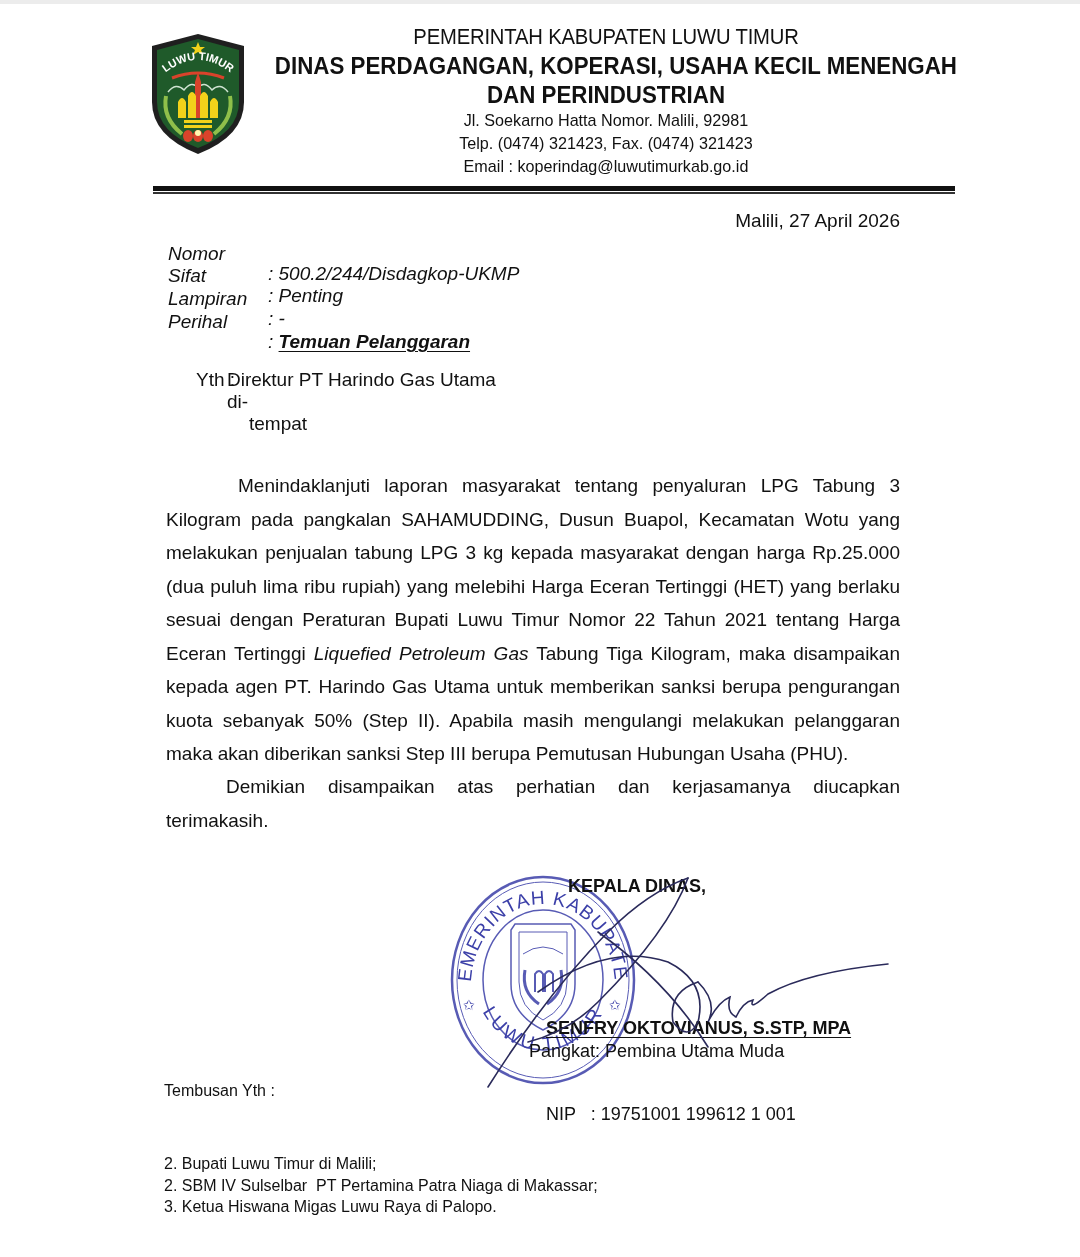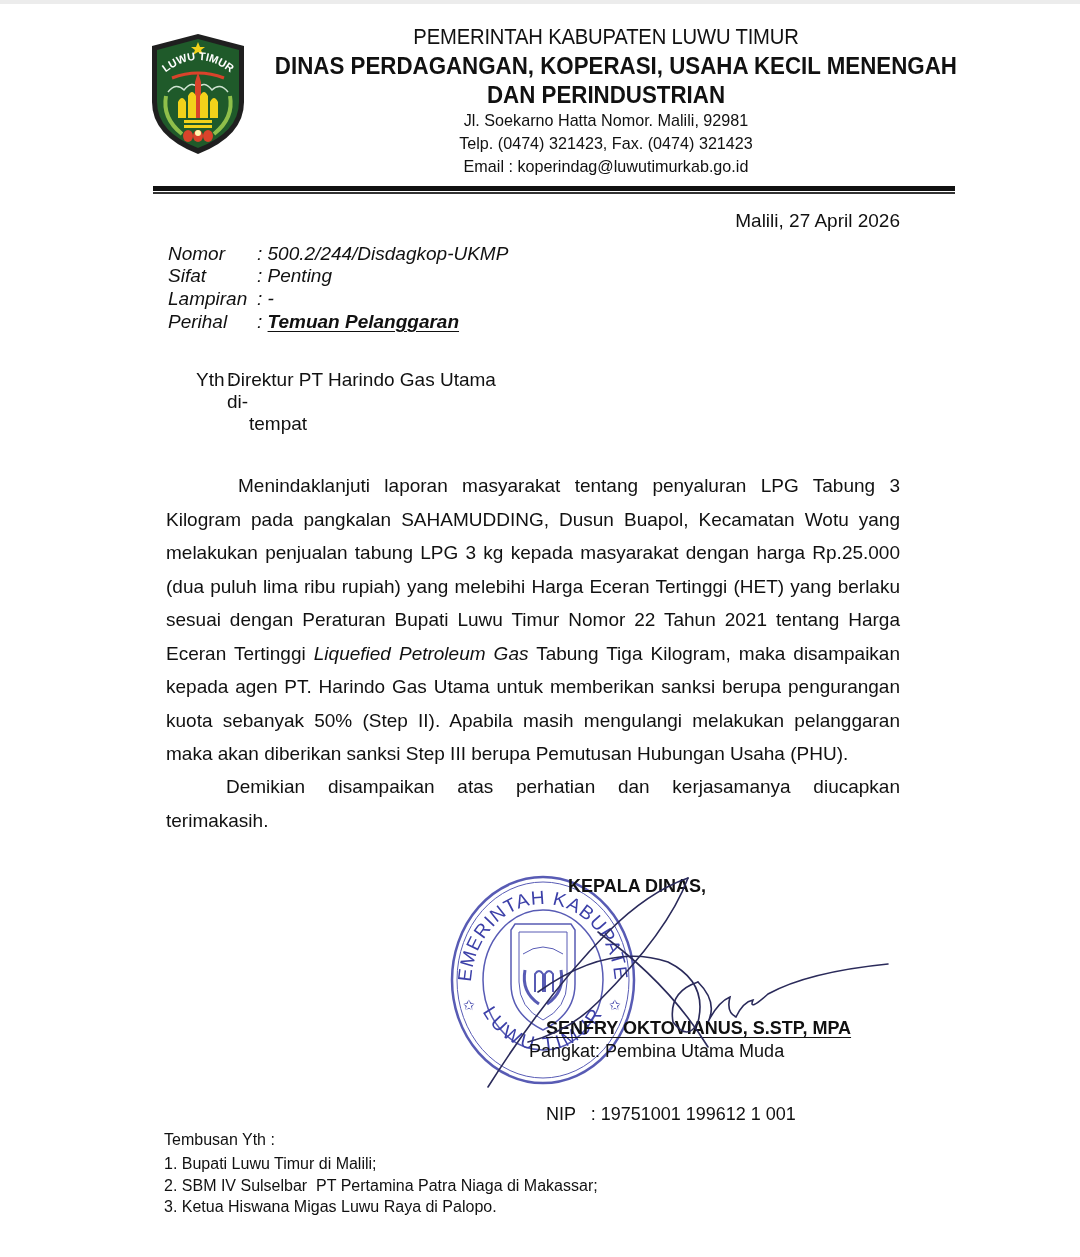--- a/index.html
+++ b/index.html
@@ -12,21 +12,21 @@
     .logo { position: absolute; left: 148px; top: 32px; width: 100px; height: 124px; }
     .kop-line1 { left: 256px; width: 700px; top: 24px; text-align: center; font-size: 22px; letter-spacing: -0.2px; transform: scaleX(0.92); transform-origin: center; }
     .kop-line2 { left: 250px; width: 710px; top: 52px; text-align: center; font-size: 24px; font-weight: bold; transform: scaleX(0.93); transform-origin: center; }
     .kop-line3 { left: 256px; width: 700px; top: 81px; text-align: center; font-size: 24px; font-weight: bold; transform: scaleX(0.93); transform-origin: center; }
     .kop-small { left: 256px; width: 700px; text-align: center; font-size: 17px; transform: scaleX(0.95); transform-origin: center; }
     .rule-thick { position: absolute; left: 153px; top: 186px; width: 802px; height: 5px; background: #111; }
     .rule-thin { position: absolute; left: 153px; top: 192px; width: 802px; height: 2px; background: #333; }
     .date { right: 180px; top: 210px; font-size: 19px; }
     .meta { font-size: 19px; font-style: italic; }
     .meta-label { left: 168px; }
-    .meta-value { left: 257px; }
+    .meta-value { left: 268px; margin-top: 20px; }
     .underline-bold { font-weight: bold; text-decoration: underline; text-underline-offset: 3px; }
     .yth { font-size: 19px; }
     .para {
       position: absolute; left: 166px; width: 734px; font-size: 19px; line-height: 33.5px;
       text-align: justify; text-align-last: left; font-family: "Liberation Sans", sans-serif;
     }
     .para .indent { display: inline-block; width: 72px; }
     .para i { }
     .sig { font-family: "Liberation Sans", sans-serif; font-size: 18px; }
     .stamp { position: absolute; left: 449px; top: 874px; width: 188px; height: 212px; }
@@ -122,17 +122,17 @@
   <g fill="none" stroke="#2a2a5a" stroke-width="1.6" stroke-linecap="round">
     <path d="M20 215 Q80 120 140 60 Q180 20 220 6"></path>
     <path d="M220 6 Q200 60 130 130 Q100 160 60 170"></path>
     <path d="M70 120 Q140 70 200 90 Q240 110 230 150 Q220 170 205 150 Q200 120 230 110"></path>
     <path d="M230 110 Q250 130 240 150 Q250 130 262 125 Q258 140 268 145 Q275 130 285 128 Q280 140 300 122 Q340 100 420 92"></path>
     <path d="M130 60 Q200 110 240 175"></path>
   </g>
 </svg>
 
 <div>
-  <div class="abs cc" style="left:164px; top:1131px;">Tembusan Yth :</div>
-  <div class="abs cc" style="left:164px; top:1155px;">1. Bupati Luwu Timur di Malili;</div>
+  <div class="abs cc" style="left:164px; top:1082px;">Tembusan Yth :</div>
+  <div class="abs cc" style="left:164px; top:1155px;">2. Bupati Luwu Timur di Malili;</div>
   <div class="abs cc" style="left:164px; top:1177px; white-space:pre;">2. SBM IV Sulselbar  PT Pertamina Patra Niaga di Makassar;</div>
   <div class="abs cc" style="left:164px; top:1198px;">3. Ketua Hiswana Migas Luwu Raya di Palopo.</div>
 </div>
 
 </body></html>

